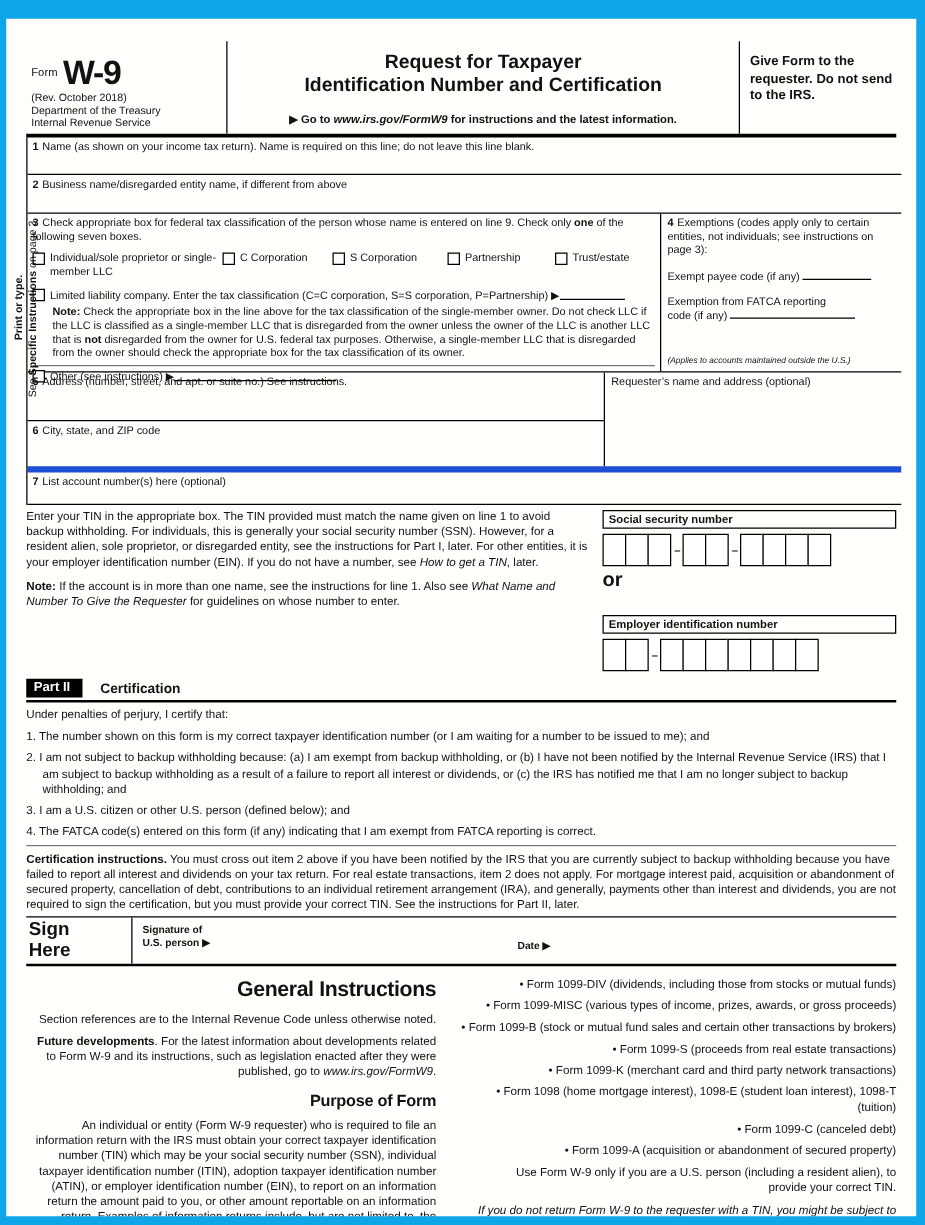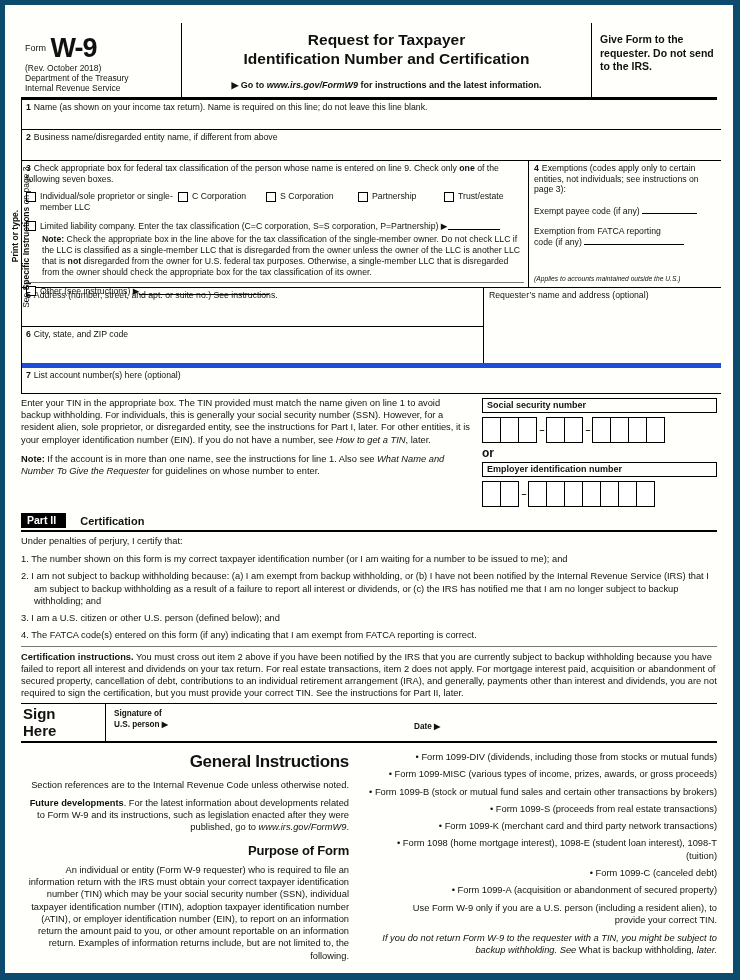--- a/index.html
+++ b/index.html
@@ -4,22 +4,22 @@
 <style>
   * { margin:0; padding:0; box-sizing:border-box; }
   html,body { width:740px; height:980px; }
   body {
     font-family:"Liberation Sans", sans-serif;
     background:#111;
     color:#111;
   }
   .frame {
     width:740px; height:980px;
-    background:#0c4a6e;
-    padding:5px 7px 7px 5px;
+    background:#0ea5e9;
+    padding:15px 7px 7px 5px;
   }
   .page {
     width:100%; height:100%;
     background:#fffffc;
     padding:18px 16px 0 16px;
     overflow:hidden;
     position:relative;
   }
   
   .hdr { display:flex; align-items:stretch; border-bottom:3px solid #000; }
@@ -69,21 +69,21 @@
   .parttitle { font-weight:bold; font-size:11px; }
   .p1body { display:flex; padding:3px 0 2px 0; border-bottom:0; }
   .p1text { flex:1; font-size:9.3px; line-height:1.3; padding-right:10px; }
   .p1text p { margin-bottom:7px; }
   .tincol { width:235px; font-size:9px; padding-top:1px; }
   .tinlabelbox { border:1px solid #000; font-weight:bold; padding:1px 4px 2px 4px; margin-bottom:4px; }
   .cellrow { display:flex; align-items:center; margin-bottom:3px; }
   .cell { width:19px; height:26px; border:1px solid #000; background:#fff; margin-left:-1px; }
   .cell:first-child { margin-left:0; }
   .dash { width:10px; text-align:center; font-weight:bold; flex:none; }
-  .orword { font-weight:bold; font-size:12px; margin:1px 0 2px 0; }
+  .orword { font-weight:bold; font-size:16px; margin:1px 0 18px 0; }
   .itl { font-style:italic; }
   .b { font-weight:bold; }
   
   .p2body { font-size:9.3px; line-height:1.3; padding:3px 0 4px 0; }
   .p2body .intro { margin-bottom:6px; }
   .certitem { padding-left:13px; text-indent:-13px; margin-bottom:5px; }
   .certinstr { border-top:1px solid #777; padding-top:4px; margin-top:2px; }
   
   .signrow { display:flex; border-top:1.5px solid #000; border-bottom:2.5px solid #000; height:40px;gap:16px; }
   .signhere { width:68px; font-size:15px; font-weight:bold; line-height:1.1; padding:2px 0 0 2px; }

